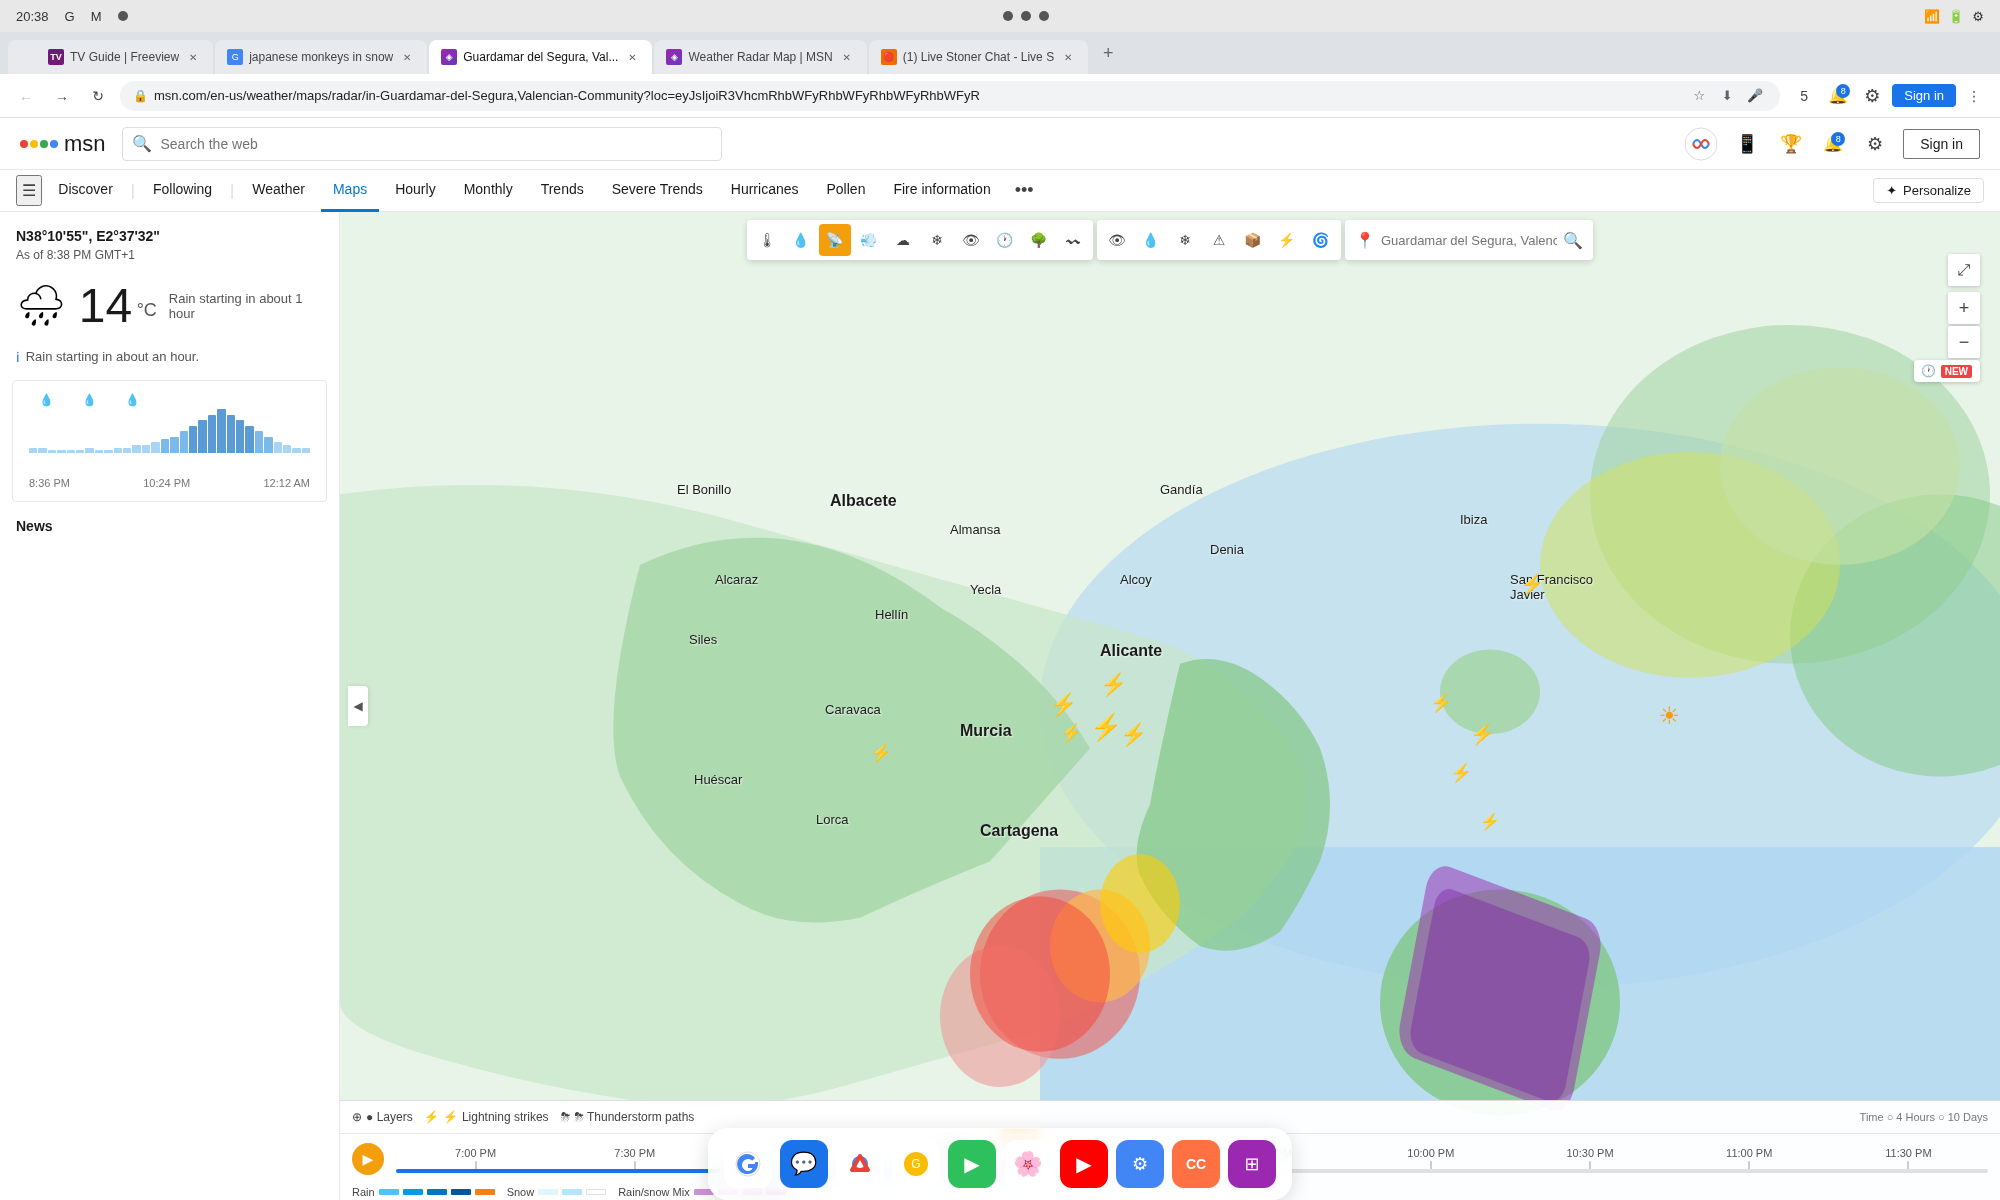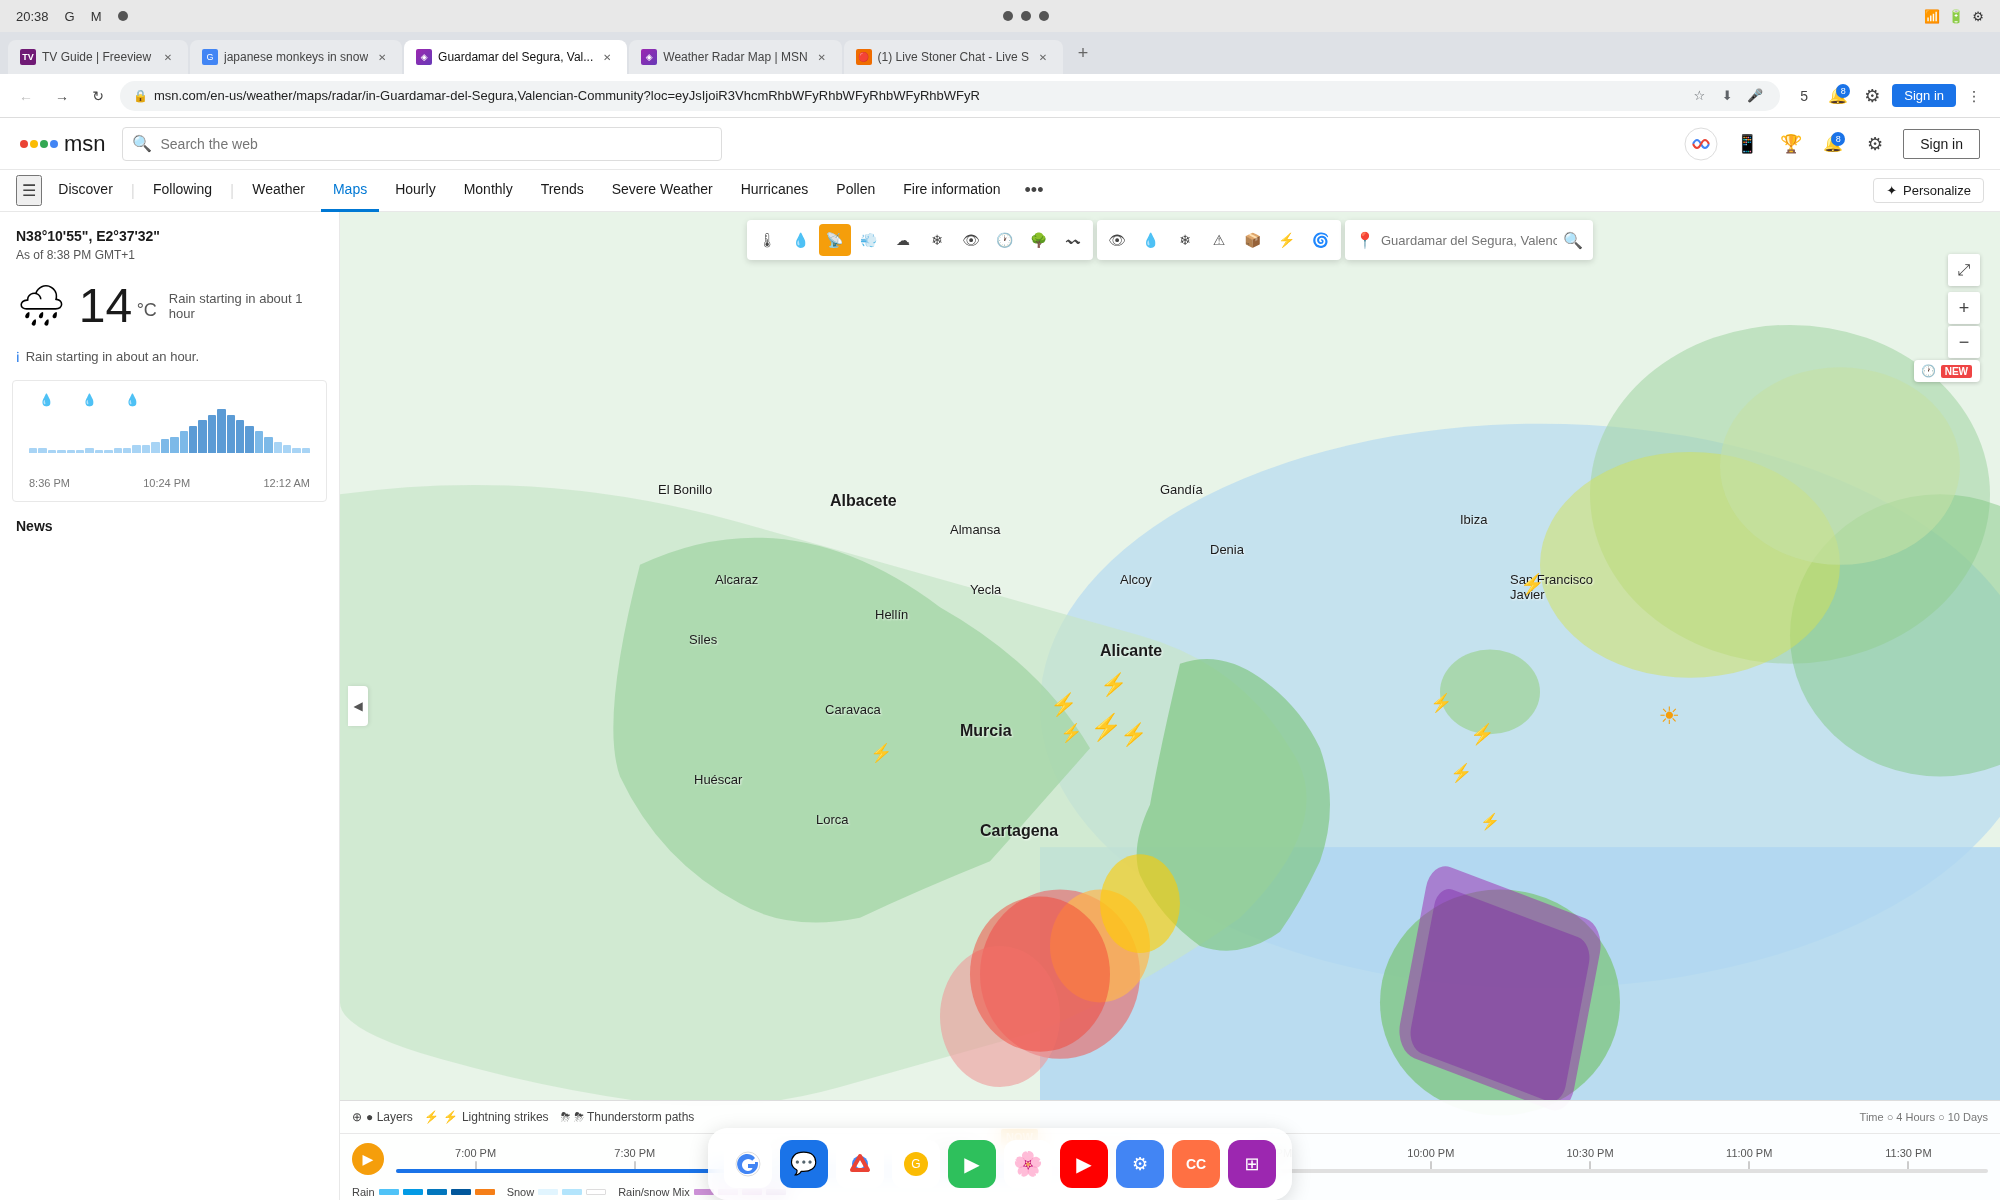--- a/index.html
+++ b/index.html
@@ -610,21 +610,21 @@
     <span>📶</span>
     <span>🔋</span>
     <span>⚙</span>
   </div>
 </div>
 
 <div class="browser">
 
   <div class="tabs-bar">
     <div class="tab">
-      <div class="tab-favicon" style="background:#701a75; display:flex; align-items:center; justify-content:center; color:#fff; font-size:9px; font-weight:700;">TV</div>
+      <div class="tab-favicon" style="background:#701a75; display:flex; align-items:center; justify-content:center; color:#fff; font-size:9px; font-weight:700;margin-left:28px;">TV</div>
       <span class="tab-title">TV Guide | Freeview</span>
       <span class="tab-close">✕</span>
     </div>
     <div class="tab">
       <div class="tab-favicon" style="background:#4285f4; display:flex; align-items:center; justify-content:center; color:#fff; font-size:9px;">G</div>
       <span class="tab-title">japanese monkeys in snow</span>
       <span class="tab-close">✕</span>
     </div>
     <div class="tab active">
       <div class="tab-favicon" style="background: linear-gradient(135deg,#9c27b0,#673ab7); display:flex; align-items:center; justify-content:center; color:#fff; font-size:9px;">◈</div>
@@ -724,21 +724,21 @@
     <div class="msn-nav-item">
       <span>Hourly</span>
     </div>
     <div class="msn-nav-item">
       <span>Monthly</span>
     </div>
     <div class="msn-nav-item">
       <span>Trends</span>
     </div>
     <div class="msn-nav-item">
-      <span>Severe Weather</span>
+      <span>Severe Trends</span>
     </div>
     <div class="msn-nav-item">
       <span>Hurricanes</span>
     </div>
     <div class="msn-nav-item">
       <span>Pollen</span>
     </div>
     <div class="msn-nav-item">
       <span>Fire information</span>
     </div>
@@ -896,21 +896,21 @@
       <div class="city-label large" style="left:640px; top:610px;">Cartagena</div>
       <div class="city-label" style="left:610px; top:310px;">Almansa</div>
       <div class="city-label" style="left:630px; top:370px;">Yecla</div>
       <div class="city-label" style="left:535px; top:395px;">Hellín</div>
       <div class="city-label" style="left:485px; top:490px;">Caravaca</div>
       <div class="city-label" style="left:375px; top:360px;">Alcaraz</div>
       <div class="city-label" style="left:349px; top:420px;">Siles</div>
       <div class="city-label" style="left:354px; top:560px;">Huéscar</div>
       <div class="city-label" style="left:476px; top:600px;">Lorca</div>
       <div class="city-label" style="left:1120px; top:300px;">Ibiza</div>
-      <div class="city-label" style="left:318px; top:270px;">El Bonillo</div>
+      <div class="city-label" style="left:337px; top:270px;">El Bonillo</div>
       <div class="city-label" style="left:1170px; top:360px;">San Francisco<br>Javier</div>
 
       <div style="position:absolute; pointer-events:none;">
         <span style="position:absolute; left:710px; top:480px; font-size:22px; color:#f59e0b;">⚡</span>
         <span style="position:absolute; left:750px; top:500px; font-size:26px; color:#f59e0b;">⚡</span>
         <span style="position:absolute; left:780px; top:510px; font-size:22px; color:#f59e0b;">⚡</span>
         <span style="position:absolute; left:760px; top:460px; font-size:22px; color:#f59e0b;">⚡</span>
         <span style="position:absolute; left:720px; top:510px; font-size:18px; color:#f59e0b;">⚡</span>
         <span style="position:absolute; left:530px; top:530px; font-size:18px; color:#f59e0b;">⚡</span>
         <span style="position:absolute; left:1110px; top:550px; font-size:18px; color:#f59e0b;">⚡</span>

